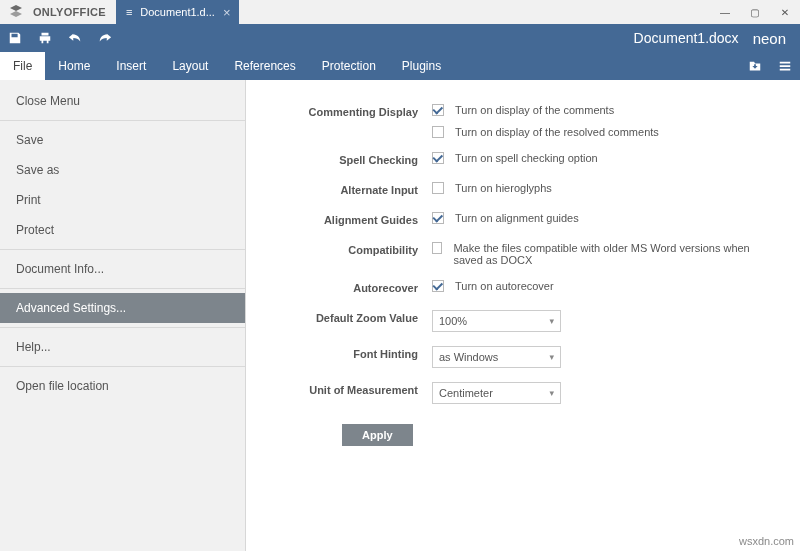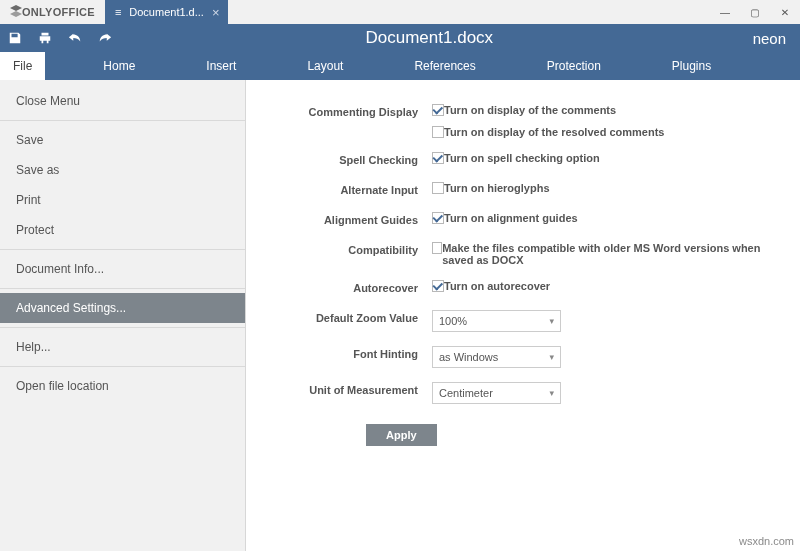--- a/index.html
+++ b/index.html
@@ -1,61 +1,61 @@
 <!DOCTYPE html>
 <html><head>
 <meta charset="utf-8">
 <style>
   * { margin: 0; padding: 0; box-sizing: border-box; font-family: "Segoe UI", Arial, sans-serif; }
   body { width: 800px; height: 551px; background: #fff; font-size: 11px; color: #444; overflow: hidden; }
 
   
   .titlebar { height: 24px; background: #f1f1f1; display: flex; align-items: stretch; }
-  .titlebar .brand { display: flex; align-items: center; padding: 0 10px; gap: 0; font-size: 11px; color: #5c5c5c; font-weight: 600; letter-spacing: .3px; }
+  .titlebar .brand { display: flex; align-items: center; padding: 0 10px; gap: 11px; font-size: 11px; color: #5c5c5c; font-weight: 600; letter-spacing: .3px; }
   .titlebar .tab { background: #446995; color: #fff; display: flex; align-items: center; padding: 0 8px 0 10px; font-size: 11px; gap: 8px; min-width: 100px; }
   .titlebar .tab .close { color: #cfd8e6; font-size: 13px; cursor: pointer; }
   .titlebar .spacer { flex: 1; }
   .winbtns { display: flex; }
   .winbtn { width: 30px; display: flex; align-items: center; justify-content: center; font-size: 10px; color: #555; cursor: pointer; }
 
   
   .toolbar { height: 28px; background: #446995; display: flex; align-items: center; color: #fff; }
   .tbtn { width: 30px; display: flex; align-items: center; justify-content: center; height: 100%; cursor: pointer; }
   .tbtn svg { width: 14px; height: 14px; fill: #fff; }
-  .doc-title { flex: 1; text-align: center; font-size: 17px; }
+  .doc-title { flex: 1; text-align: right; font-size: 14px; }
   .user { padding: 0 14px; font-size: 15px; }
 
   
-  .menubar { height: 28px; background: #446995; display: flex; align-items: stretch; color: #fff; font-size: 12px; gap: 45px; }
+  .menubar { height: 28px; background: #446995; display: flex; align-items: stretch; color: #fff; font-size: 12px; }
   .menuitem { padding: 0 13px; display: flex; align-items: center; cursor: pointer; }
   .menuitem.active { background: #fff; color: #444; }
   .menuspacer { flex: 1; }
   .menuicon { width: 30px; display: flex; align-items: center; justify-content: center; cursor: pointer; }
   .menuicon svg { width: 14px; height: 14px; fill: #fff; }
 
   
   .body { display: flex; height: calc(551px - 24px - 28px - 28px); }
   .sidebar { width: 246px; background: #f1f1f1; border-right: 1px solid #d7d7d7; padding-top: 6px; }
   .sideitem { padding: 8px 16px; font-size: 12px; color: #555; cursor: pointer; }
   .sidesep { height: 1px; background: #d9d9d9; margin: 4px 0; }
   .sideitem.active { background: #7d858c; color: #fff; }
 
   .content { flex: 1; padding: 24px 28px 18px 0; overflow: auto; }
   .row { display: flex; align-items: flex-start; margin-bottom: 14px; }
   .lbl { width: 186px; text-align: right; padding-right: 14px; font-weight: 700; font-size: 11px; color: #555; line-height: 16px; }
   .val { flex: 1; font-size: 11px; color: #555; }
-  .opt { display: flex; gap: 0; margin-bottom: 10px; font-weight: bold; }
+  .opt { display: flex; gap: 11px; margin-bottom: 10px; }
   .opt:last-child { margin-bottom: 0; }
   .cb { width: 12px; height: 12px; border: 1px solid #b8b8b8; background: #fff; display: inline-flex; align-items: center; justify-content: center; cursor: pointer; }
   .cb.checked::after { content: ""; width: 7px; height: 4px; border-left: 2px solid #446995; border-bottom: 2px solid #446995; transform: rotate(-45deg) translate(0,-1px); }
 
   .select { width: 129px; height: 22px; border: 1px solid #ccc; background: #fff; display: flex; align-items: center; padding: 0 6px; font-size: 11px; color: #555; justify-content: space-between; cursor: pointer; }
   .select .caret { color: #888; font-size: 9px; }
 
-  .btn { margin-left: 120px; margin-top: 6px; display: inline-block; padding: 5px 20px; background: #7d858c; color: #fff; font-size: 11px; font-weight: 700; cursor: pointer; border: none; }
+  .btn { margin-left: 96px; margin-top: 6px; display: inline-block; padding: 5px 20px; background: #7d858c; color: #fff; font-size: 11px; font-weight: 700; cursor: pointer; border: none; }
 
   .watermark { position: fixed; right: 6px; bottom: 4px; font-size: 11px; color: #8a8a8a; }
 </style>
 </head>
 <body>
 
 <div class="titlebar">
   <div class="brand">
     <span>
       <svg width="12" height="12" viewBox="0 0 10 10">

